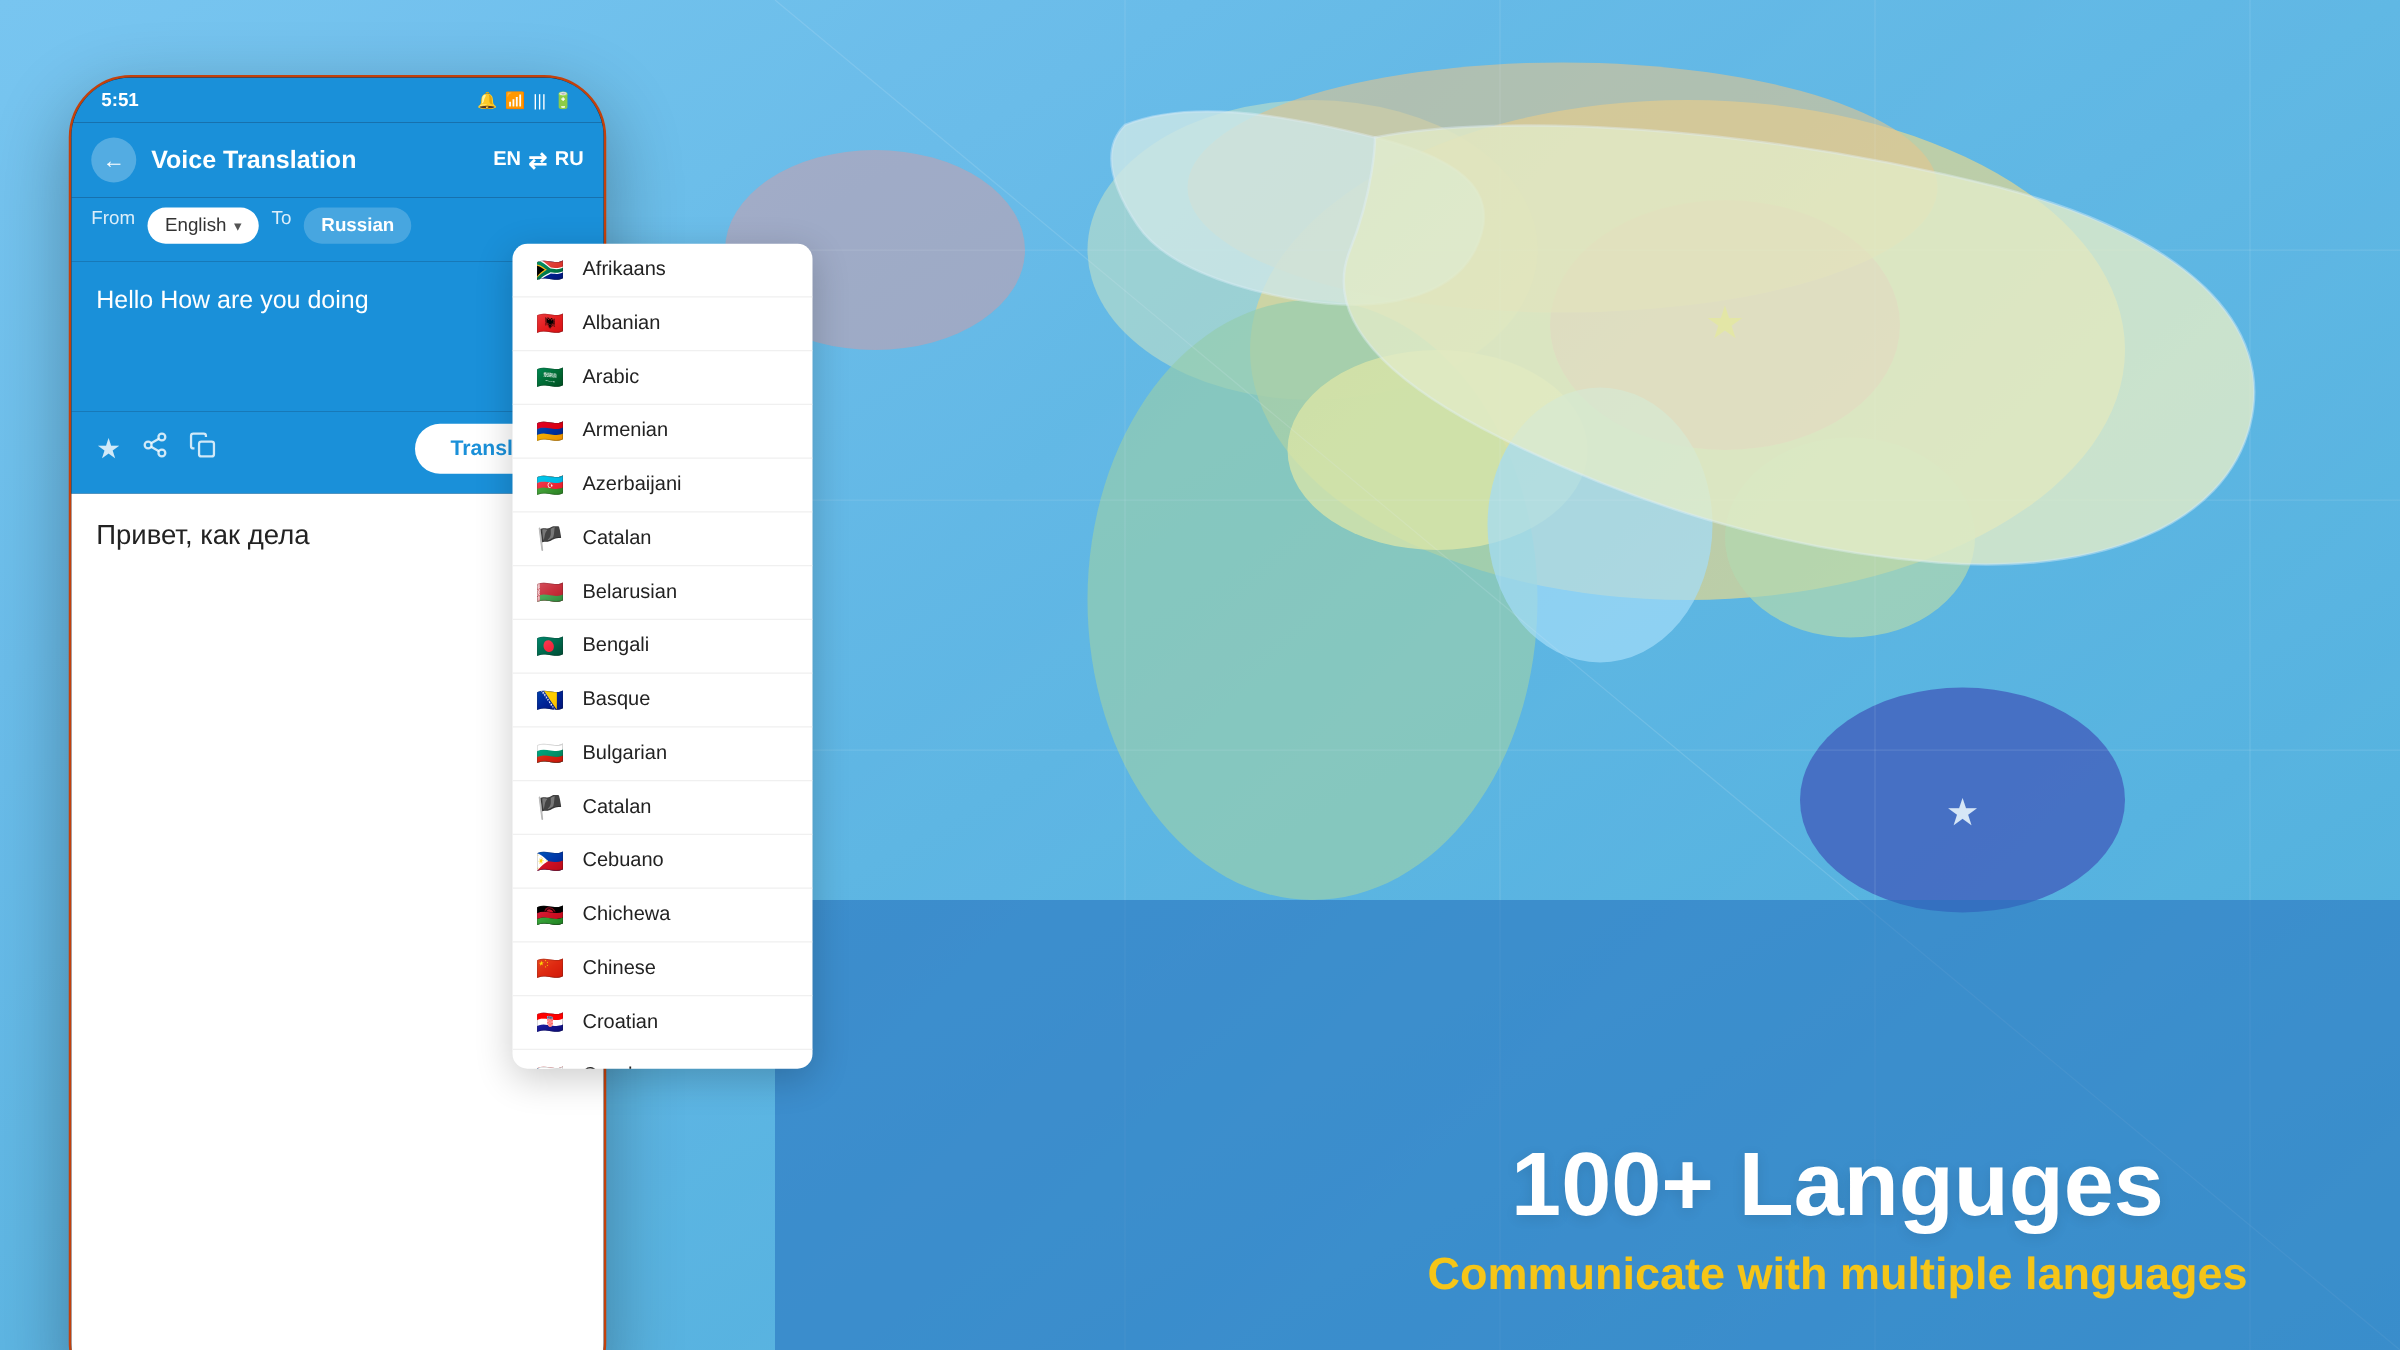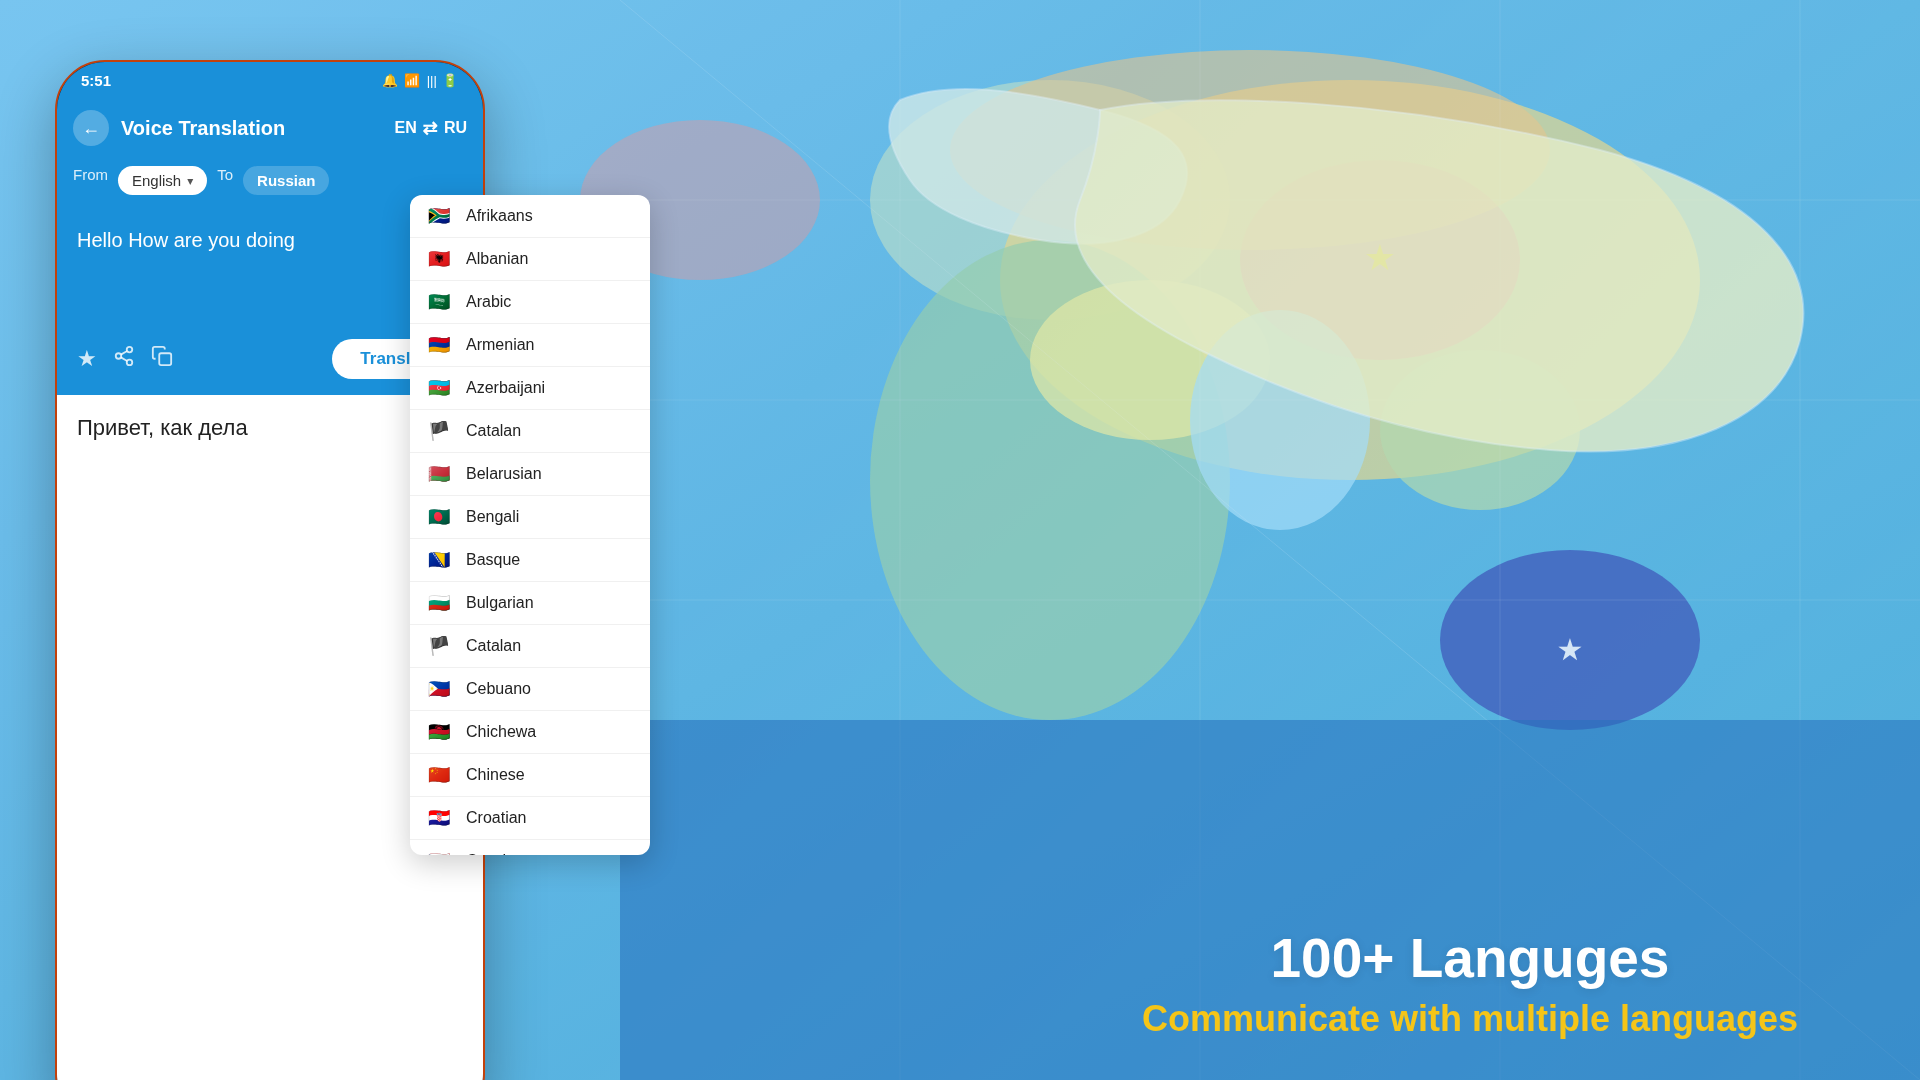--- a/index.html
+++ b/index.html
@@ -264,21 +264,21 @@
       position: absolute;
       right: 0;
       bottom: 0;
       width: 900px;
       padding: 40px 60px;
       z-index: 5;
       text-align: center;
     }
 
     .big-title {
-      font-size: 55px;
+      font-size: 72px;
       font-weight: 900;
       color: #fff;
       line-height: 1.1;
       text-shadow: 0 2px 10px rgba(0,0,0,0.1);
     }
 
     .subtitle {
       font-size: 36px;
       font-weight: 700;
       color: #f5c518;

